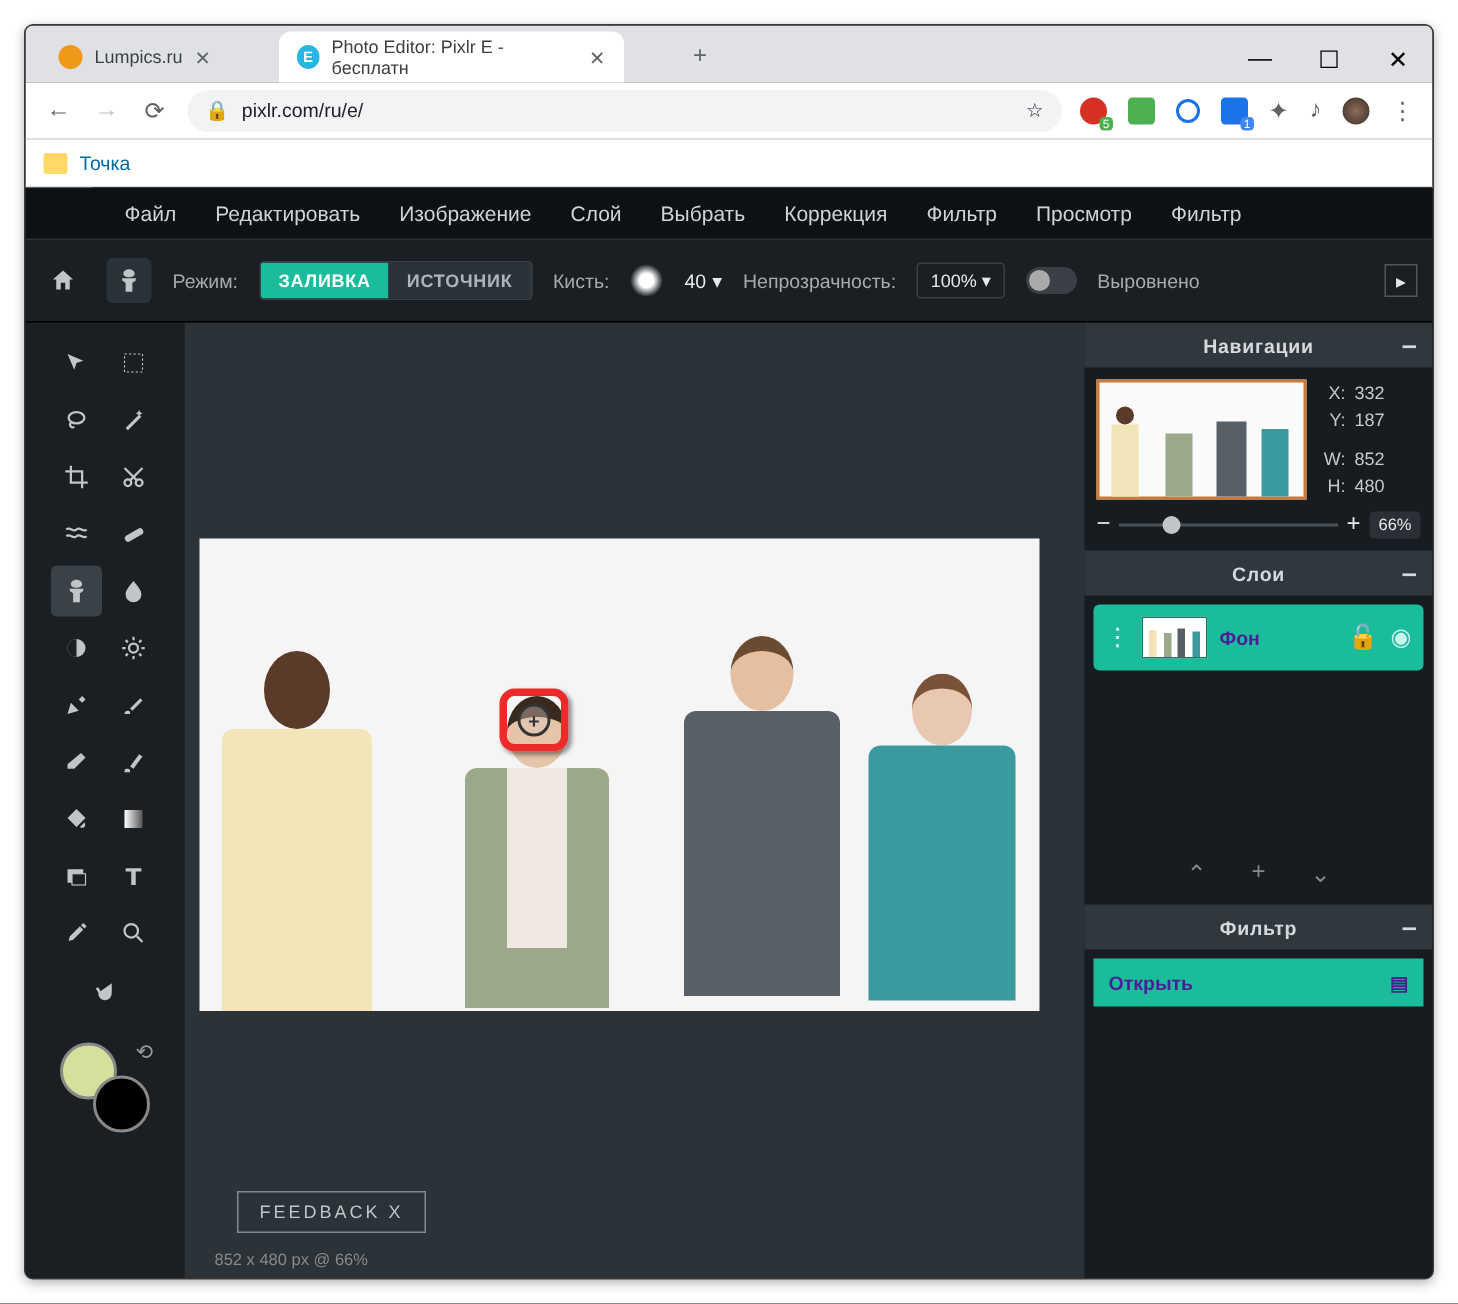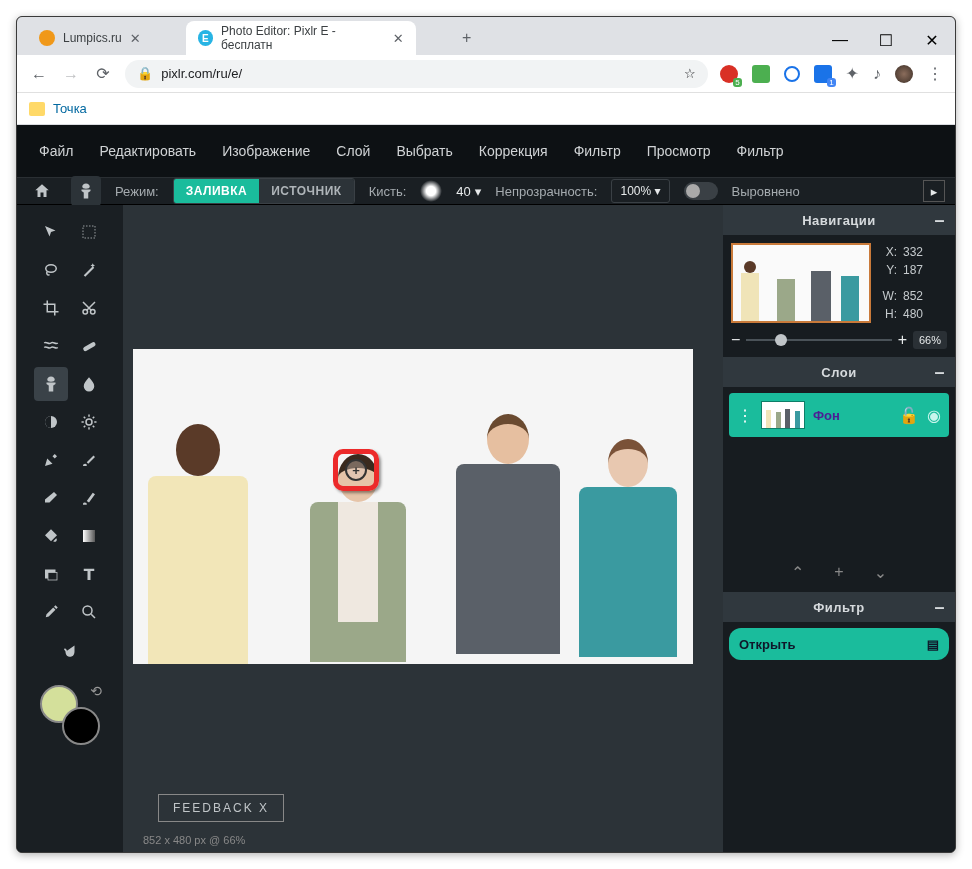--- a/index.html
+++ b/index.html
@@ -18,23 +18,23 @@
 .addrbar { height: 38px; background: #fff; display: flex; align-items: center; padding: 0 12px; gap: 12px; border-bottom:1px solid #e0e0e0;}
 .navicon { color: #5f6368; width: 20px; text-align:center; }
 .addrfield { flex: 1; height: 28px; background: #f1f3f4; border-radius: 14px; display: flex; align-items: center; padding: 0 12px; font-size: 13px; color: #202124; gap: 8px;}
 .exticons { display: flex; gap: 14px; align-items: center; }
 .ext { width: 18px; height: 18px; border-radius: 3px; position:relative;}
 .bm { height: 32px; background: #fff; display: flex; align-items: center; padding: 0 12px; gap: 8px; font-size: 13px; color: #0369a1; border-bottom:1px solid #dadce0;}
 .bm-folder{width:16px;height:14px;background:#ffd968;border-radius:2px;}
 
 
 .app { flex: 1; display: flex; flex-direction: column; background: #0d1114; color: #e6e9ea; }
-.menubar { height: 52px; display: flex; align-items: center; padding: 0 10px; gap: 2px; font-size: 14px; background:#0d1114;}
+.menubar { height: 34px; display: flex; align-items: center; padding: 0 10px; gap: 2px; font-size: 14px; background:#0d1114;margin-left:44px;}
 .menuitem { padding: 6px 12px; color: #d0d3d5; cursor: pointer; }
-.options { height: 28px; background: #1a1f23; display: flex; align-items: center; padding: 0 10px; gap: 14px; font-size: 13px; border-top:1px solid #2a2f33; border-bottom:1px solid #000;}
+.options { height: 56px; background: #1a1f23; display: flex; align-items: center; padding: 0 10px; gap: 14px; font-size: 13px; border-top:1px solid #2a2f33; border-bottom:1px solid #000;}
 .optbtn { width: 30px; height: 30px; display: flex; align-items: center; justify-content: center; border-radius: 4px; }
 .optbtn.active { background: #2c3338; }
 .seg { display: flex; border: 1px solid #3a4045; border-radius: 3px; overflow: hidden; }
 .seg div { padding: 5px 12px; font-size: 12px; font-weight: 600; letter-spacing:.5px;}
 .seg .on { background: #1abc9c; color: #fff; }
 .seg .off { background: #2c3338; color: #aeb4b8; }
 .brushprev { width: 22px; height: 22px; background: radial-gradient(circle,#fff 30%,rgba(255,255,255,0) 70%); border-radius:50%;}
 .dd { display: flex; align-items: center; gap: 4px; }
 .tog { width: 34px; height: 18px; background: #3a4045; border-radius: 9px; position: relative; }
 .tog::after { content:''; position:absolute; width:14px; height:14px; background:#aaa; border-radius:50%; left:2px; top:2px;}
@@ -75,21 +75,21 @@
 .zoomrow{display:flex;align-items:center;gap:6px;margin-top:8px;}
 .zoomrow .track{flex:1;height:2px;background:#4a5258;position:relative;}
 .zoomrow .thumb2{width:12px;height:12px;border-radius:50%;background:#c0c5c8;position:absolute;left:20%;top:-5px;}
 .zoomval{font-size:11px;background:#2a3035;padding:3px 6px;border-radius:3px;}
 .layers{flex:0 0 auto;}
 .layer { margin:6px; height: 44px; background: #1abc9c; border-radius: 4px; display: flex; align-items: center; padding: 0 8px; gap: 8px; }
 .layer .lthumb { width: 44px; height: 28px; background: #fff; border:1px solid #0d7e68;}
 .layer .lname { color: #4c1d95; font-size: 13px; font-weight:600; flex:1;}
 .layerctl{display:flex;justify-content:center;gap:30px;padding:10px;color:#888;font-size:16px;}
 .history{}
-.histitem{margin:6px;height:32px;background:#1abc9c;display:flex;align-items:center;padding:0 10px;color:#0f172a;font-size:13px;font-weight:600;justify-content:space-between;border-radius:12px;}
+.histitem{margin:6px;height:32px;background:#1abc9c;display:flex;align-items:center;padding:0 10px;color:#4c1d95;font-size:13px;font-weight:600;justify-content:space-between;}
 
 .lbl-gray{color:#a5abaf;font-size:13px;}
 </style>
 </head>
 <body>
 
 <div class="win">
 
   <div class="titlebar">
     <div class="tab">

